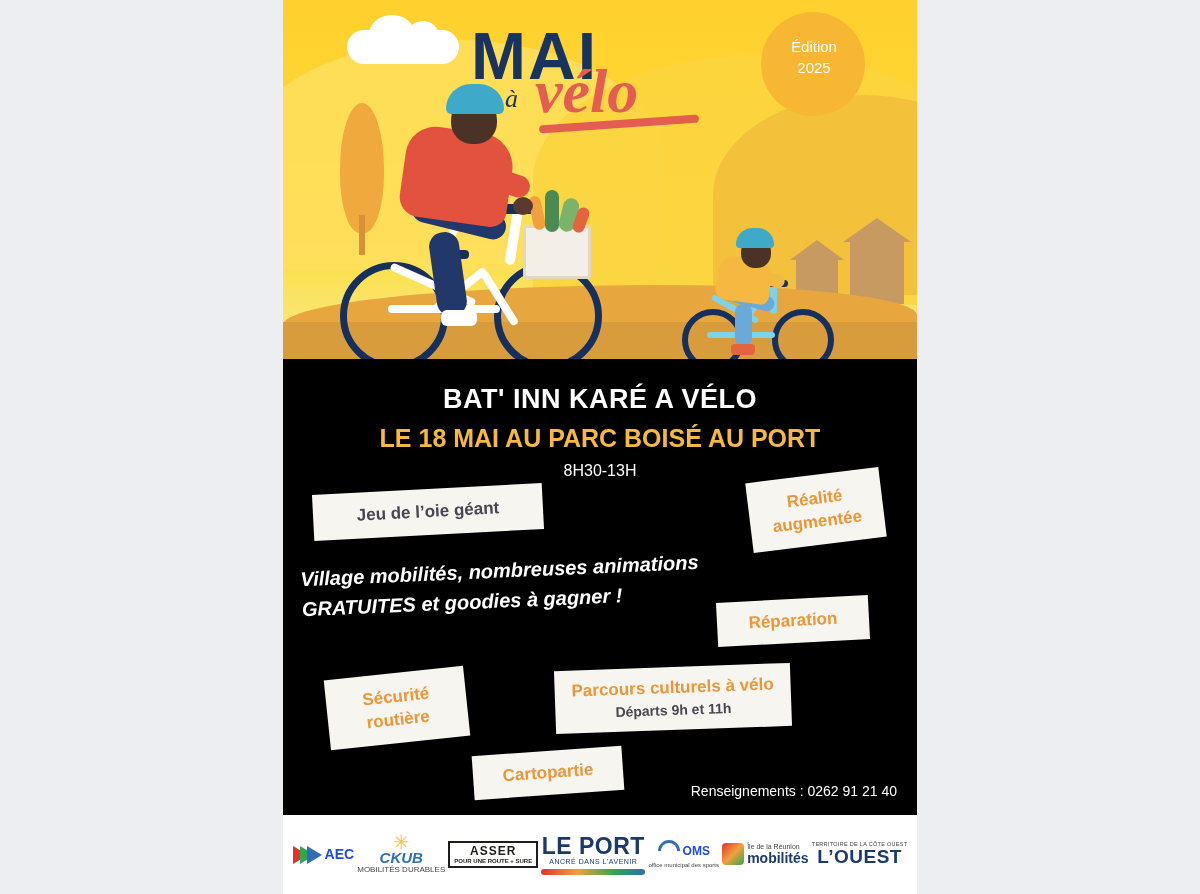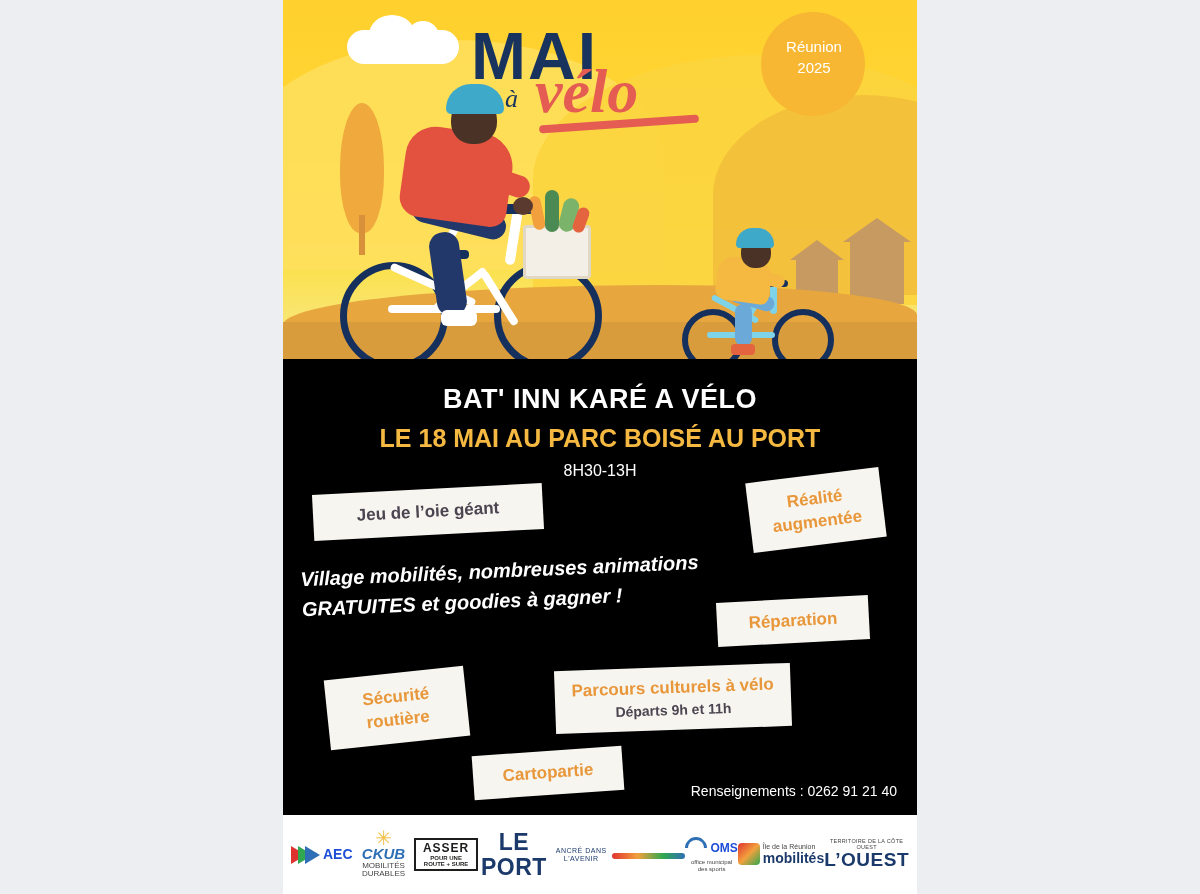--- a/index.html
+++ b/index.html
@@ -123,21 +123,21 @@
   .aec-tri3{width:0;height:0;border-top:9px solid transparent;border-bottom:9px solid transparent;border-left:15px solid #2f6fb5;margin-left:-11px;}
   .aec-txt{font-size:14px;font-weight:bold;color:#1d4ed8;text-align:center;}
 
   .ckub-star{color:#f2c14e;font-size:20px;line-height:16px;}
   .ckub-name{font-size:15px;font-weight:bold;color:#2f6fb5;font-style:italic;}
 
   .asser-box{border:2px solid #1d1d1b;padding:2px 4px;text-align:center;}
   .asser-top{font-size:12px;font-weight:bold;letter-spacing:1px;color:#1d1d1b;}
   .asser-bot{font-size:6px;font-weight:bold;color:#1d1d1b;}
 
-  .leport{display:flex;flex-direction:row;align-items:center;}
+  .leport{display:flex;flex-direction:column;align-items:center;}
   .leport-name{font-size:23px;font-weight:bold;color:#1b3a6b;letter-spacing:.5px;}
   .leport-sub{font-size:7px;color:#1b3a6b;letter-spacing:.5px;}
   .leport-bar{margin-top:3px;width:104px;height:6px;border-radius:3px;background:linear-gradient(90deg,#e0332f 0%,#f2a03d 35%,#2fa84f 70%,#2f6fb5 100%);}
 
   .oms-wrap{display:flex;align-items:center;gap:3px;}
   .oms-swoosh{width:16px;height:16px;border-radius:50%;border:3px solid #2f6fb5;border-right-color:transparent;border-bottom-color:transparent;transform:rotate(45deg);}
   .oms-txt{font-size:12px;font-weight:bold;color:#1d4ed8;}
   .oms-sub{font-size:6px;color:#444;}
 
   .reu-wrap{display:flex;align-items:center;gap:3px;}
@@ -209,21 +209,21 @@
       <div class="khelmet"></div>
 
       <div class="logo">
         <div class="logo-mai">MAI</div>
         <div class="logo-a">à</div>
         <div class="logo-velo">vélo</div>
         <div class="logo-swoosh"></div>
       </div>
 
       <div class="edition">
-        <div>Réunion</div>
+        <div>Édition</div>
         <div>2025</div>
       </div>
     </div>
 
     <div class="info">
       <div class="title-main">BAT' INN KARÉ A VÉLO</div>
       <div class="title-date">LE 18 MAI AU PARC BOISÉ AU PORT</div>
       <div class="title-hours">8H30-13H</div>
 
       <div class="blurb">

